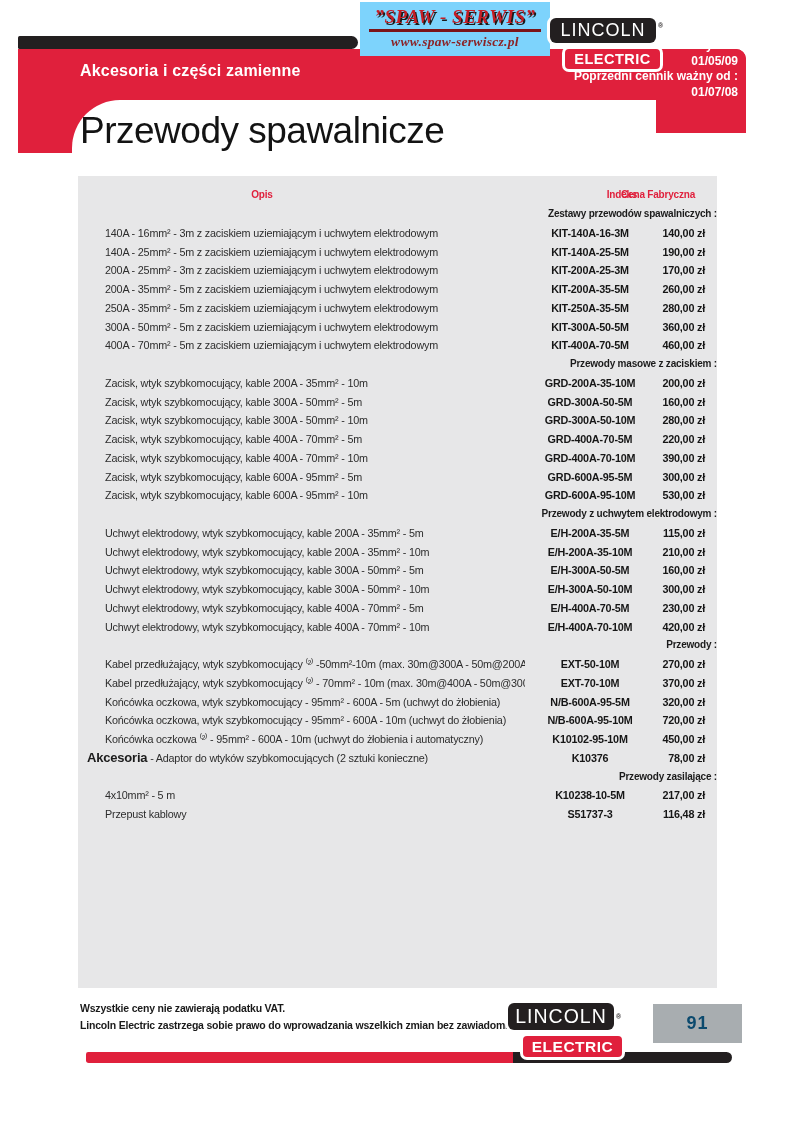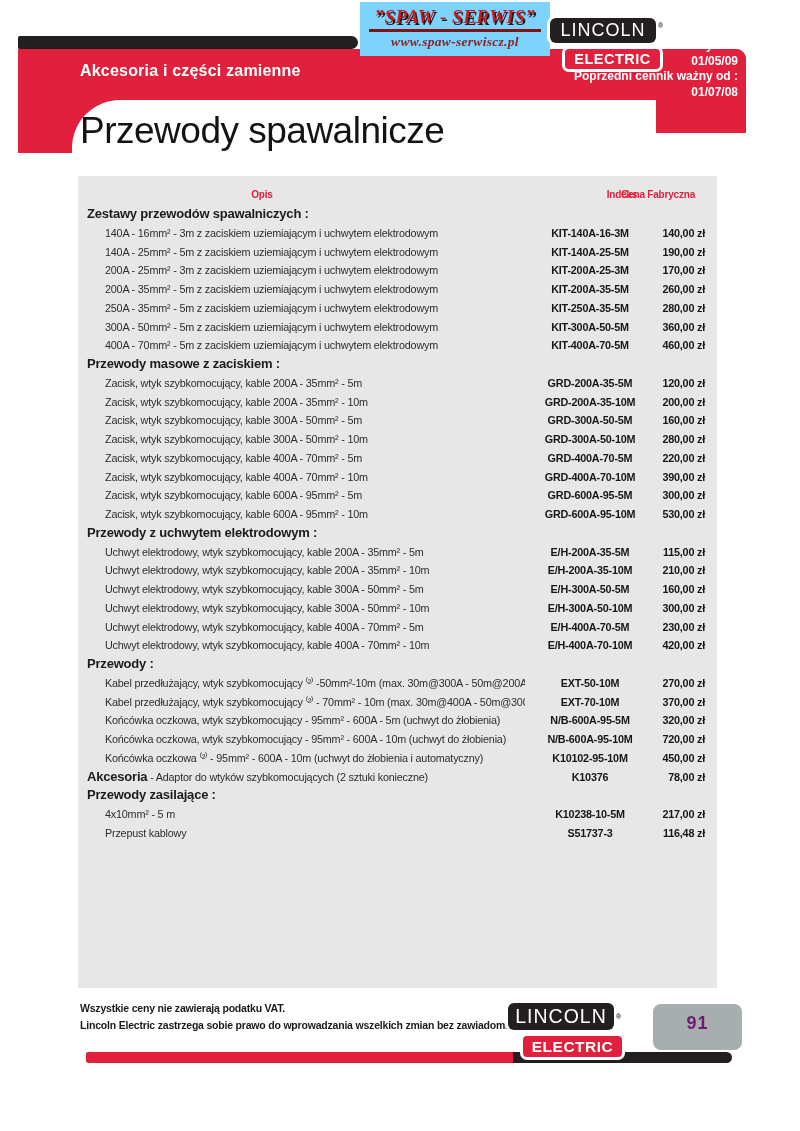--- a/index.html
+++ b/index.html
@@ -55,36 +55,36 @@
 
   
   .price-table { position:absolute; left:78px; top:176px; width:639px; height:812px;
       background:#e7e7e8; font-size:10.8px; color:#2d2d2d; letter-spacing:-0.2px; }
   .col-head { position:absolute; top:13px; color:#e0203c; font-weight:bold; font-size:10px;padding-left:48px; }
   .col-head-desc { left:0; width:320px; text-align:center; }
   .col-head-index { left:455px; width:130px; text-align:center; }
   .col-head-price { right:22px; text-align:right; }
   .t-body { position:absolute; left:0; right:0; top:29px; }
   .sec-header { height:18.75px; line-height:18.75px; padding-left:9px;
-      font-weight:bold; font-size:13px; color:#1b1b1b; }
+      font-weight:bold; font-size:10px; color:#1b1b1b;text-align:right; }
   .t-row { display:flex; height:18.75px; line-height:18.75px; align-items:center; }
   .c-desc { flex:1; padding-left:27px; white-space:nowrap; overflow:hidden; }
   .c-desc.has-prefix { padding-left:9px; }
   .c-desc b { font-size:13px; color:#1b1b1b; }
   .c-idx { width:130px; text-align:center; font-weight:bold; color:#161616; white-space:nowrap; }
   .c-price { width:62px; text-align:right; font-weight:bold; color:#161616; padding-right:12px; white-space:nowrap; }
 
   
   .footer-note { position:absolute; left:80px; color:#1a1a1a; font-size:10.5px;
       font-weight:bold; letter-spacing:-0.2px; }
   .note-vat { top:1002px; }
   .note-rights { top:1019px; }
-  .page-number-box { position:absolute; left:653px; top:1004px; width:89px; height:46px;
-      background:#a8adb0; color:#701a75; font-size:18px; font-weight:bold;
-      text-align:center; line-height:39px; letter-spacing:1px;border-radius:8px; }
+  .page-number-box { position:absolute; left:653px; top:1004px; width:89px; height:39px;
+      background:#a8adb0; color:#0c4a6e; font-size:18px; font-weight:bold;
+      text-align:center; line-height:39px; letter-spacing:1px; }
   .bottom-bar { position:absolute; left:86px; top:1052px; width:646px; height:11px;
       border-radius:4px 10px 10px 5px; overflow:hidden; display:flex; }
   .bottom-bar .bar-red { width:427px; height:100%; background:#e0203c; }
   .bottom-bar .bar-black { flex:1; height:100%; background:#231f20; }
 </style>
 </head>
 <body>
 
 <div class="page">
 
@@ -153,25 +153,20 @@
           <div class="c-idx">KIT-300A-50-5M</div>
           <div class="c-price">360,00 zł</div>
         </div>
         <div class="t-row">
           <div class="c-desc">400A - 70mm² - 5m z zaciskiem uziemiającym i uchwytem elektrodowym</div>
           <div class="c-idx">KIT-400A-70-5M</div>
           <div class="c-price">460,00 zł</div>
         </div>
         <div class="sec-header">Przewody masowe z zaciskiem :</div>
         <div class="t-row">
-          <div class="c-desc">Zacisk, wtyk szybkomocujący, kable 200A - 35mm² - 5m</div>
-          <div class="c-idx">GRD-200A-35-5M</div>
-          <div class="c-price">120,00 zł</div>
-        </div>
-        <div class="t-row">
           <div class="c-desc">Zacisk, wtyk szybkomocujący, kable 200A - 35mm² - 10m</div>
           <div class="c-idx">GRD-200A-35-10M</div>
           <div class="c-price">200,00 zł</div>
         </div>
         <div class="t-row">
           <div class="c-desc">Zacisk, wtyk szybkomocujący, kable 300A - 50mm² - 5m</div>
           <div class="c-idx">GRD-300A-50-5M</div>
           <div class="c-price">160,00 zł</div>
         </div>
         <div class="t-row">

